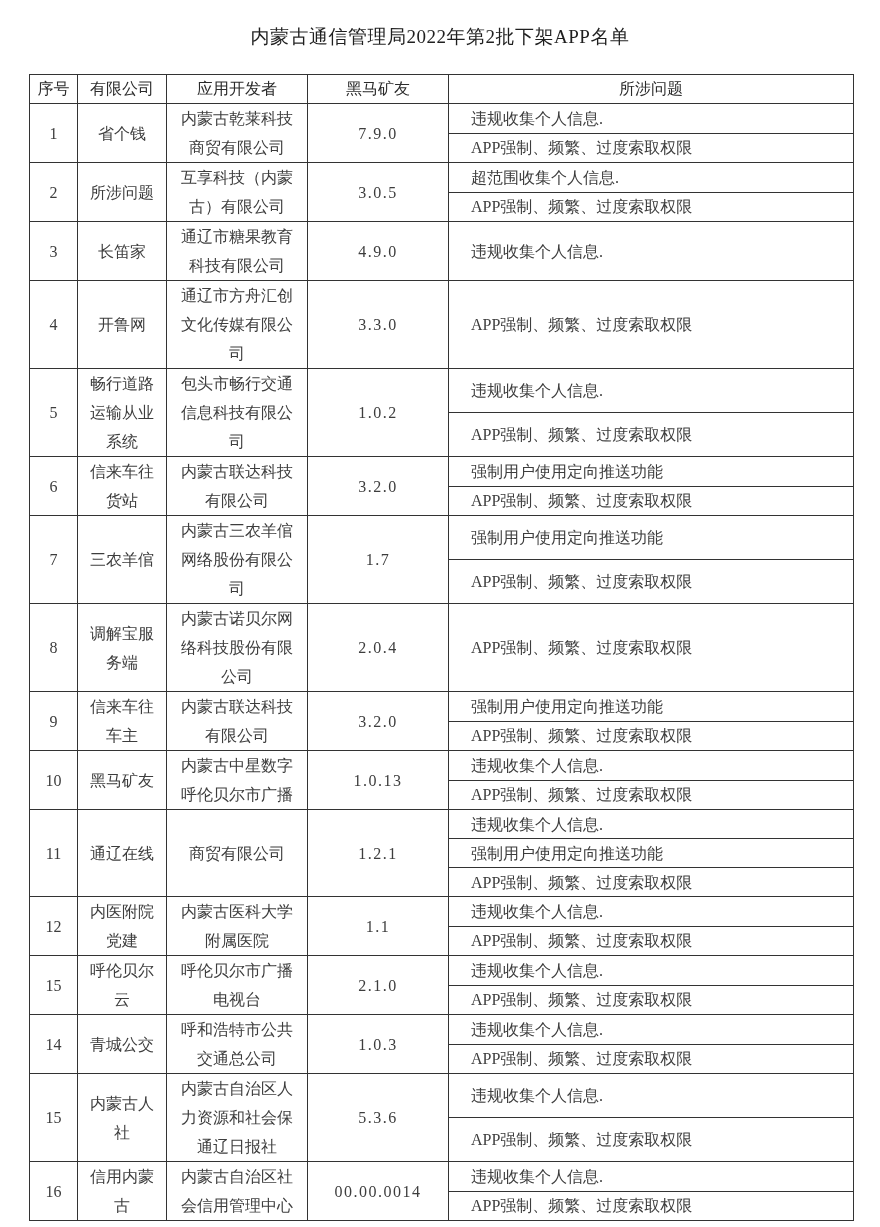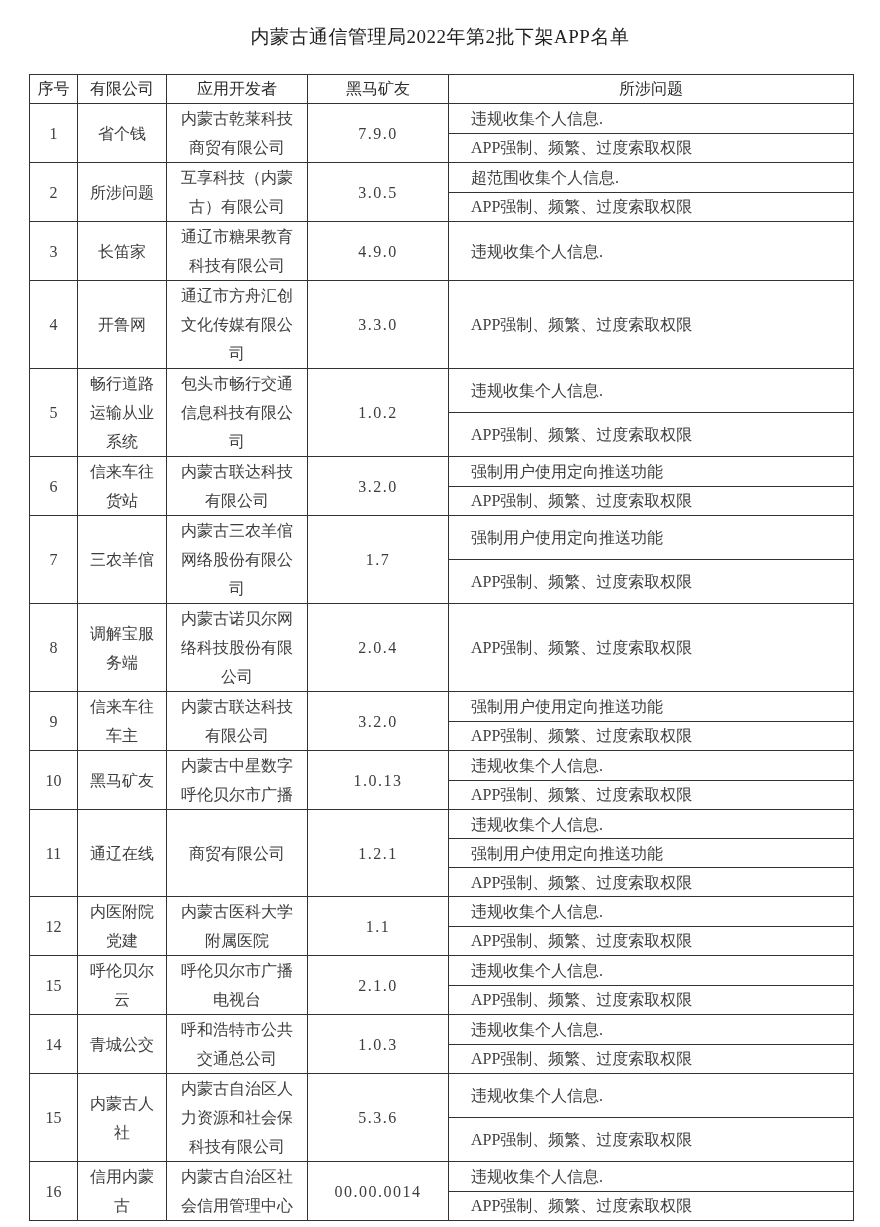--- a/index.html
+++ b/index.html
@@ -241,21 +241,21 @@
       </tr>
       <tr>
         <td class="col-issue">APP强制、频繁、过度索取权限</td>
       </tr>
       <tr>
         <td rowspan="2" class="col-no">15</td>
         <td rowspan="2" class="col-name">内蒙古人
 社</td>
         <td rowspan="2" class="col-dev">内蒙古自治区人
 力资源和社会保
-科技有限公司</td>
+通辽日报社</td>
         <td rowspan="2" class="col-ver">5.3.6</td>
         <td class="col-issue">违规收集个人信息.</td>
       </tr>
       <tr>
         <td class="col-issue">APP强制、频繁、过度索取权限</td>
       </tr>
       <tr>
         <td rowspan="2" class="col-no">16</td>
         <td rowspan="2" class="col-name">信用内蒙
 古</td>

